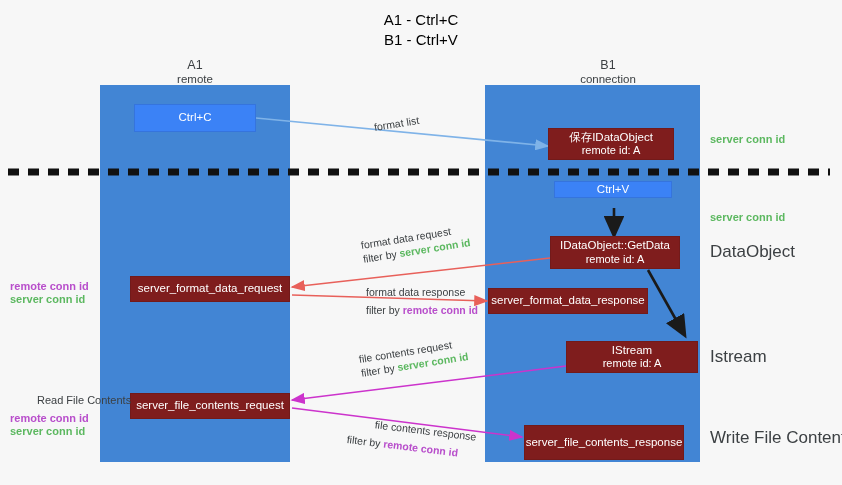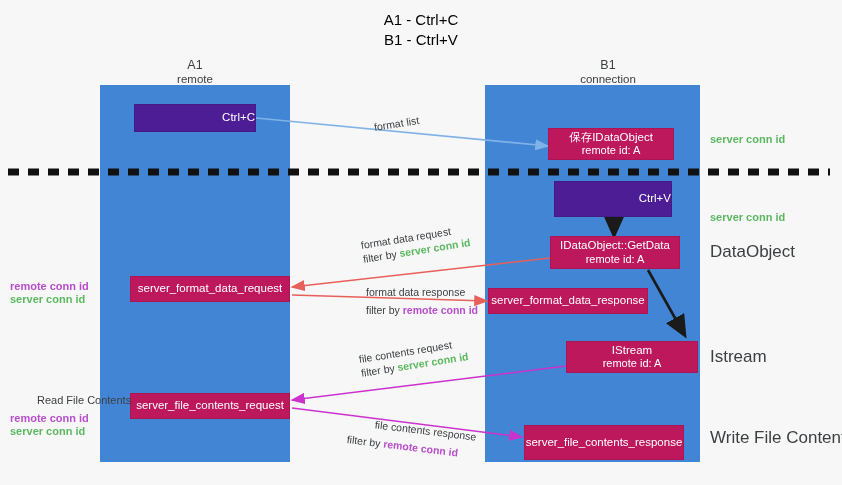--- a/index.html
+++ b/index.html
@@ -44,22 +44,22 @@
     display:flex;
     flex-direction:column;
     align-items:center;
     justify-content:center;
     color:#ffffff;
     font-size:11.5px;
     line-height:13.5px;
     text-align:center;
     border:1px solid rgba(0,0,0,.10);
   }
-  .box.green{background:#4c1d95;align-items:flex-end;}
-  .box.orange{background:#be185d;}
+  .box.green{background:#3b82f6;}
+  .box.orange{background:#7f1d1d;}
   .box .l2{font-size:11px;}
 
   
   #wires{position:absolute;left:0;top:0;width:842px;height:485px;pointer-events:none;}
 
   
   .elabel{
     font-size:10.5px;
     line-height:14px;
     color:#3c4043;
@@ -138,21 +138,21 @@
 
   <div class="abs box green" style="left:134px;top:104px;width:122px;height:28px;">
     <div>Ctrl+C</div>
   </div>
 
   <div class="abs box orange" style="left:548px;top:128px;width:126px;height:32px;">
     <div>保存IDataObject</div>
     <div class="l2">remote id: A</div>
   </div>
 
-  <div class="abs box green" style="left:554px;top:181px;width:118px;height:36px;">
+  <div class="abs box green" style="left:554px;top:181px;width:118px;height:17px;">
     <div>Ctrl+V</div>
   </div>
 
   <div class="abs box orange" style="left:550px;top:236px;width:130px;height:33px;">
     <div>IDataObject::GetData</div>
     <div class="l2">remote id: A</div>
   </div>
 
   <div class="abs box orange" style="left:566px;top:341px;width:132px;height:32px;">
     <div>IStream</div>

